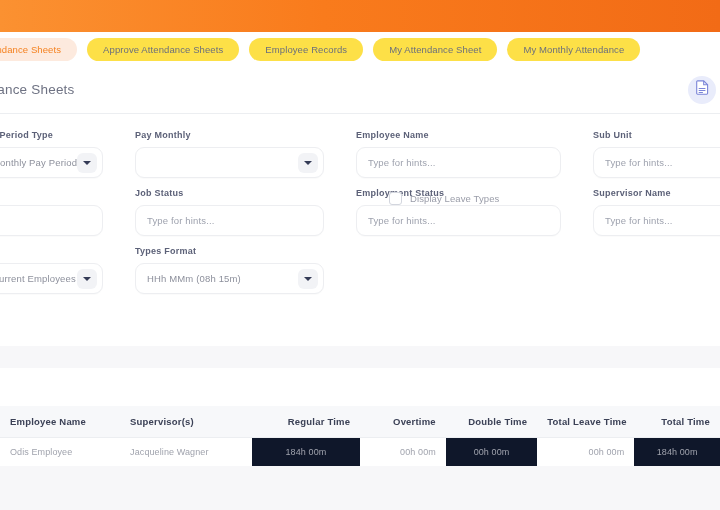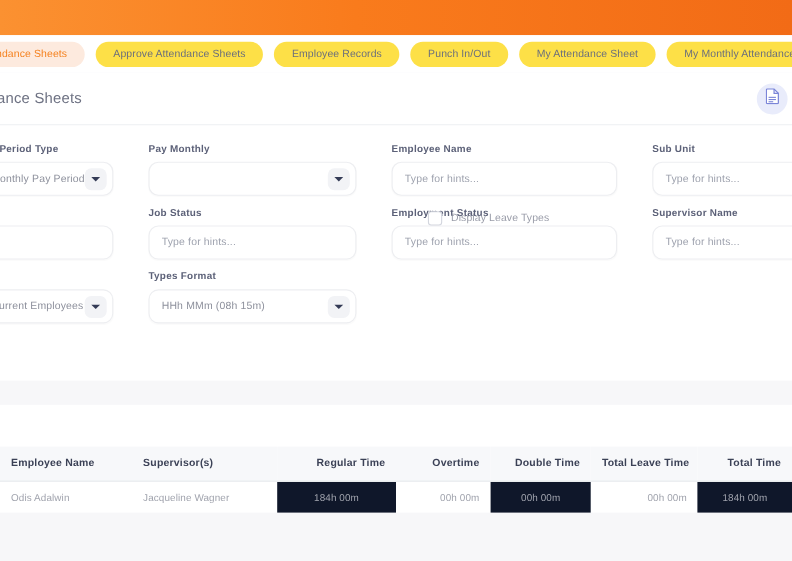--- a/index.html
+++ b/index.html
@@ -214,21 +214,20 @@
 </style>
 </head>
 <body>
 
 <div class="topbar"></div>
 
 <div class="tabstrip" id="tabstrip">
     <div class="tab active clipped">My Attendance Sheets</div>
     <div class="tab">Approve Attendance Sheets</div>
     <div class="tab">Employee Records</div>
-    <div class="tab">Punch In/Out</div>
     <div class="tab">My Attendance Sheet</div>
     <div class="tab">My Monthly Attendance</div>
   </div>
 
 <div class="titleband">
   <div class="page-title">Attendance Sheets</div>
   <div class="export-btn">
     <span>
       <svg width="13" height="15" viewBox="0 0 13 15" fill="none" xmlns="http://www.w3.org/2000/svg">
         <path d="M1.6 0.9h6.1L11.6 4.8v8.5a0.9 0.9 0 0 1-0.9 0.9H1.6a0.9 0.9 0 0 1-0.9-0.9V1.8a0.9 0.9 0 0 1 0.9-0.9z" stroke="#7b85d8" stroke-width="1.1" fill="#ffffff"></path>
@@ -326,21 +325,21 @@
           <th class="left" style="width: 20%;">Supervisor(s)</th>
           <th class="right" style="width: 16%;">Regular Time</th>
           <th class="right" style="width: 12%;">Overtime</th>
           <th class="right" style="width: 13%;">Double Time</th>
           <th class="right" style="width: 14%;">Total Leave Time</th>
           <th class="right" style="width: 12%;">Total Time</th>
         </tr>
     </thead>
     <tbody id="tbody">
         <tr>
-          <td class="left">Odis Adalwin</td>
+          <td class="left">Odis Employee</td>
           <td class="left">Jacqueline Wagner</td>
           <td class="right shade">184h 00m</td>
           <td class="right">00h 00m</td>
           <td class="right shade">00h 00m</td>
           <td class="right">00h 00m</td>
           <td class="right shade total">184h 00m</td>
         </tr>
       </tbody>
   </table>
 </div>

